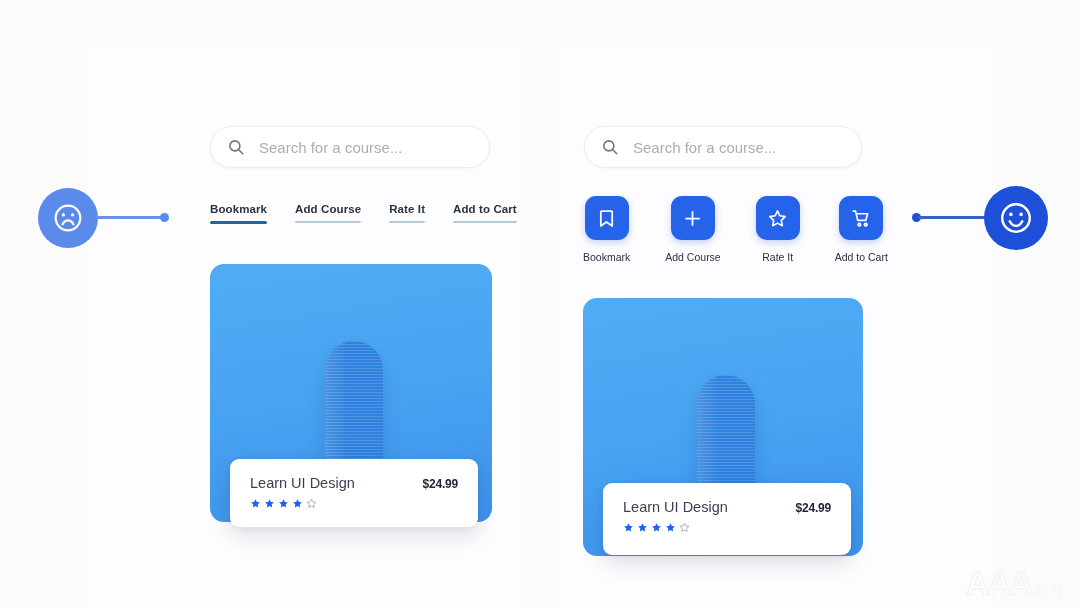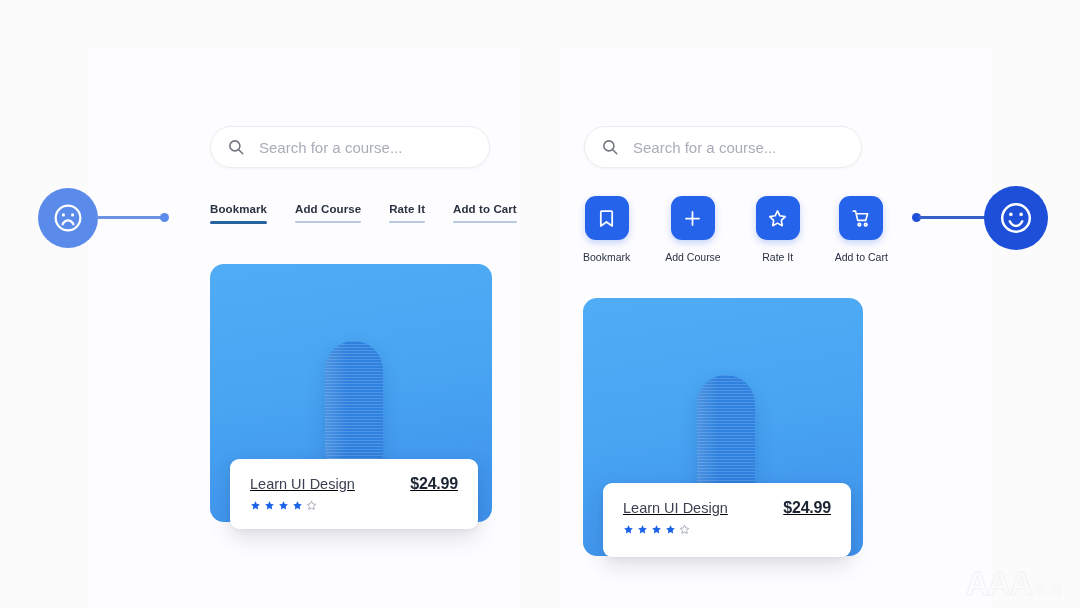--- a/index.html
+++ b/index.html
@@ -102,23 +102,23 @@
     background:linear-gradient(90deg,rgba(255,255,255,.14),rgba(255,255,255,0));
   }
 
   .card-info{
     position:absolute;
     background:#ffffff;
     border-radius:9px;
     box-shadow:0 8px 22px rgba(25,35,70,.13), 0 2px 6px rgba(25,35,70,.06);
     box-sizing:border-box;
   }
-  .info-top{display:flex;align-items:baseline;justify-content:space-between;text-decoration:underline;}
+  .info-top{display:flex;align-items:baseline;justify-content:space-between;}
   .course-title{font-size:14.5px;color:#3b4150;white-space:nowrap;}
-  .course-price{font-size:16px;font-weight:bold;color:#1d2433;letter-spacing:-.2px;}
+  .course-price{font-size:12px;font-weight:bold;color:#1d2433;letter-spacing:-.2px;}
   .stars{display:flex;gap:3px;margin-top:7px;}
   .stars svg{width:11px;height:11px;display:block;}
 
   
   .marker{position:absolute;}
   .marker .face{
     position:absolute;border-radius:50%;
     display:flex;align-items:center;justify-content:center;
   }
   .face.sad{background:#5B8BEA;}

